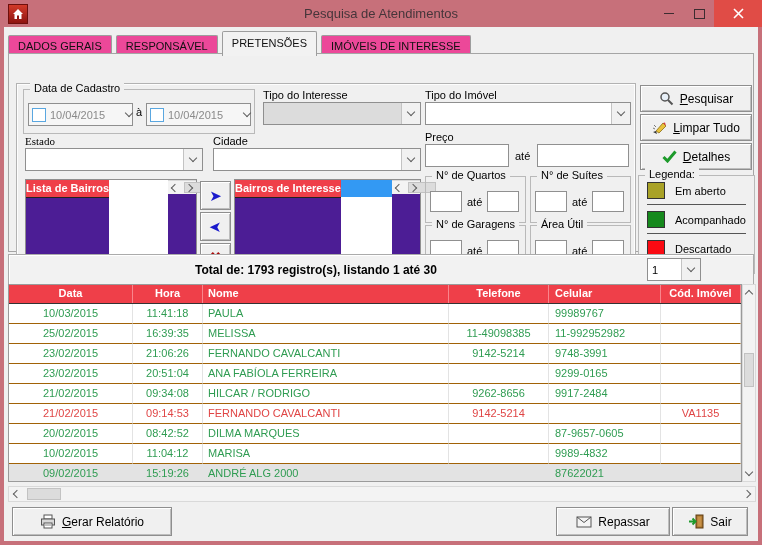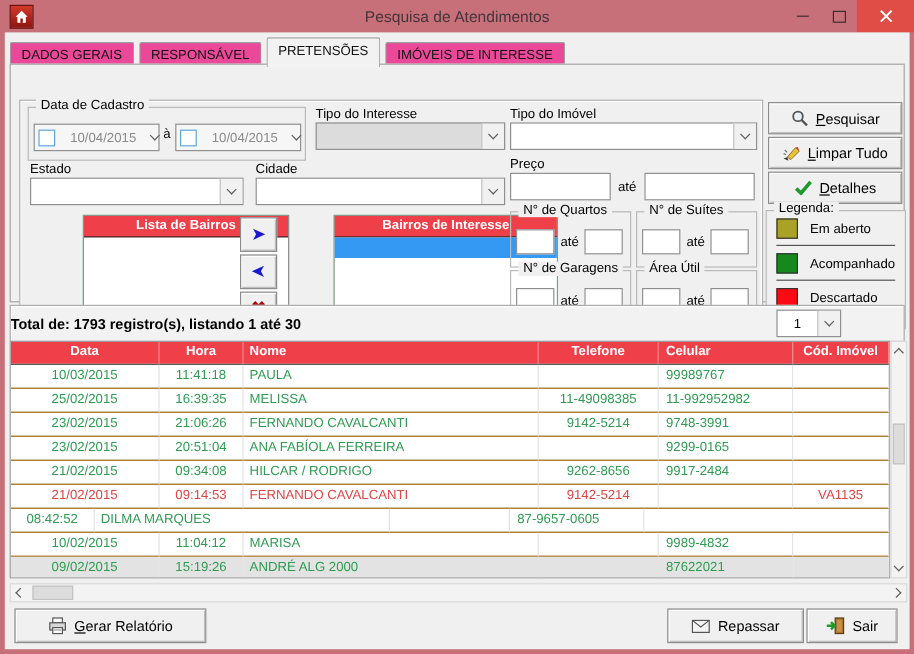--- a/index.html
+++ b/index.html
@@ -29,35 +29,35 @@
   .tabpanel{position:absolute;top:26px;left:4px;width:744px;height:197px;
     border:1px solid #a5a5a5;background:#f0f0f0;}
   
   .form-panel{position:absolute;top:29px;left:7px;width:618px;height:189px;
     border:1px solid #b2b2b2;box-shadow:inset 0 0 0 1px #fdfdfd;background:#f0f0f0;}
   .lbl{position:absolute;white-space:nowrap;color:#000;}
   .gb{position:absolute;border:1px solid #b9b9b9;}
   .gb-caption{position:absolute;top:-8px;left:6px;background:#f0f0f0;padding:0 4px;white-space:nowrap;}
   
   .combo{position:absolute;background:#fff;border:1px solid #8f8f8f;display:flex;align-items:center;}
-  .combo .val{flex:1;padding:0 4px;overflow:hidden;white-space:nowrap;text-align:center;}
+  .combo .val{flex:1;padding:0 4px;overflow:hidden;white-space:nowrap;}
   .combo .arrow-btn{width:18px;align-self:stretch;background:#f1f1f1;border-left:1px solid #c3c3c3;
     display:flex;align-items:center;justify-content:center;}
   .combo.disabled{background:#dcdcdc;}
   .combo.datecombo{background:#f6f6f6;color:#8a8a8a;}
   .cb{width:12px;height:12px;background:#fff;border:1px solid #5aa7e0;margin-left:3px;flex:0 0 auto;}
   .chev{display:inline-block;width:5px;height:5px;border-right:1.5px solid #5e5e5e;border-bottom:1.5px solid #5e5e5e;}
   .chev.down{transform:rotate(45deg);margin-top:-3px;}
   .chev.right{transform:rotate(-45deg);}
   .chev.left{transform:rotate(135deg);}
   .chev.up{transform:rotate(-135deg);margin-bottom:-3px;}
   .field{position:absolute;background:#fff;border:1px solid #909090;
     font-family:"Liberation Sans",sans-serif;font-size:11px;padding:0 3px;box-sizing:border-box;}
   
-  .listbox{position:absolute;border:1px solid #8f8f8f;background:#86efac;display:flex;flex-direction:column;margin-left:44px;}
+  .listbox{position:absolute;border:1px solid #8f8f8f;background:#4c1d95;display:flex;flex-direction:row;}
   .list-header{height:17px;background:#ef3f49;color:#fff;font-weight:bold;text-align:center;
     line-height:17px;border-bottom:1px solid #222;}
   .list-body{flex:1;position:relative;background:#fff;}
   .sel-row{position:absolute;top:0;left:0;right:0;height:17px;background:#3399f3;}
   .hscroll{height:13px;background:#f3f3f3;border-top:1px solid #d9d9d9;display:flex;align-items:center;}
   .hscroll .sb-btn{width:14px;height:13px;display:flex;align-items:center;justify-content:center;}
   .hscroll .track{flex:1;position:relative;height:13px;}
   .hscroll .thumb{position:absolute;top:1px;height:11px;background:#dcdcdc;border:1px solid #c2c2c2;box-sizing:border-box;}
   .xfer-btn{position:absolute;width:29px;height:27px;background:#f0f0f0;border:1px solid #8e8e8e;
     box-shadow:inset 1px 1px 0 #fff,inset -1px -1px 0 #bdbdbd;
@@ -69,21 +69,21 @@
     box-shadow:inset 1px 1px 0 #fff,inset -1px -1px 0 #bdbdbd;
     display:flex;align-items:center;justify-content:center;gap:6px;
     font-family:"Liberation Sans",sans-serif;font-size:12px;color:#000;cursor:default;}
   .legend-box{position:absolute;border:1px solid #b9b9b9;background:#f0f0f0;}
   .legend-item{display:flex;align-items:center;gap:10px;padding:6px 0 5px 8px;}
   .swatch{width:16px;height:15px;border:1px solid #333;flex:0 0 auto;}
   .legend-sep{height:1px;background:#555;margin:0 8px;}
   
   .total-bar{position:absolute;top:227px;left:4px;width:744px;height:29px;
     border:1px solid #ababab;background:#f2f2f2;box-shadow:inset 1px 1px 0 #fff;}
-  .total-text{position:absolute;left:0;right:130px;top:8px;text-align:left;
+  .total-text{position:absolute;left:0;right:130px;top:8px;text-align:center;
     font-weight:bold;font-size:12px;}
   .page-combo{top:3px;left:638px;width:52px;height:21px;background:#fff;}
   
   .table{position:absolute;top:257px;left:4px;width:734px;height:198px;
     border:1px solid #9a9a9a;box-sizing:border-box;background:#fff;overflow:hidden;}
   .thead{display:flex;height:18px;border-bottom:1px solid #333;}
   .hcell{background:#ef3f49;color:#fff;font-weight:bold;text-align:center;line-height:17px;
     border-right:1px solid #f9858c;box-sizing:border-box;overflow:hidden;}
   .trow{display:flex;height:20px;}
   .tcell{border-right:1px solid #e3e3e3;border-bottom:1px solid #a16207;box-sizing:border-box;
@@ -179,21 +179,21 @@
         </div>
 
         <span class="lbl" style="left:408px;top:5px;">Tipo do Imóvel</span>
         <div class="combo" style="left:408px;top:18px;width:204px;height:21px;">
           <span class="val"></span>
           <span class="arrow-btn">
               <span class="chev down"></span>
             </span>
         </div>
 
-        <span class="lbl" style="left:8px;top:51px;">Estado</span>
+        <span class="lbl" style="left:8px;top:51px;font-family:Liberation Serif, serif;">Estado</span>
         <div class="combo" style="left:8px;top:64px;width:176px;height:21px;">
           <span class="val"></span>
           <span class="arrow-btn">
               <span class="chev down"></span>
             </span>
         </div>
 
         <span class="lbl" style="left:196px;top:51px;">Cidade</span>
         <div class="combo" style="left:196px;top:64px;width:206px;height:21px;">
           <span class="val"></span>
@@ -384,20 +384,21 @@
           </div>
           <div class="trow status-descartado">
             <div class="tcell c-data">21/02/2015</div>
             <div class="tcell c-hora">09:14:53</div>
             <div class="tcell c-nome">FERNANDO CAVALCANTI</div>
             <div class="tcell c-telefone">9142-5214</div>
             <div class="tcell c-celular"></div>
             <div class="tcell c-cod">VA1135</div>
           </div>
           <div class="trow status-acompanhado">
+            <div class="tcell c-data">20/02/2015</div>
             <div class="tcell c-hora">08:42:52</div>
             <div class="tcell c-nome">DILMA MARQUES</div>
             <div class="tcell c-telefone"></div>
             <div class="tcell c-celular">87-9657-0605</div>
             <div class="tcell c-cod"></div>
           </div>
           <div class="trow status-acompanhado">
             <div class="tcell c-data">10/02/2015</div>
             <div class="tcell c-hora">11:04:12</div>
             <div class="tcell c-nome">MARISA</div>

